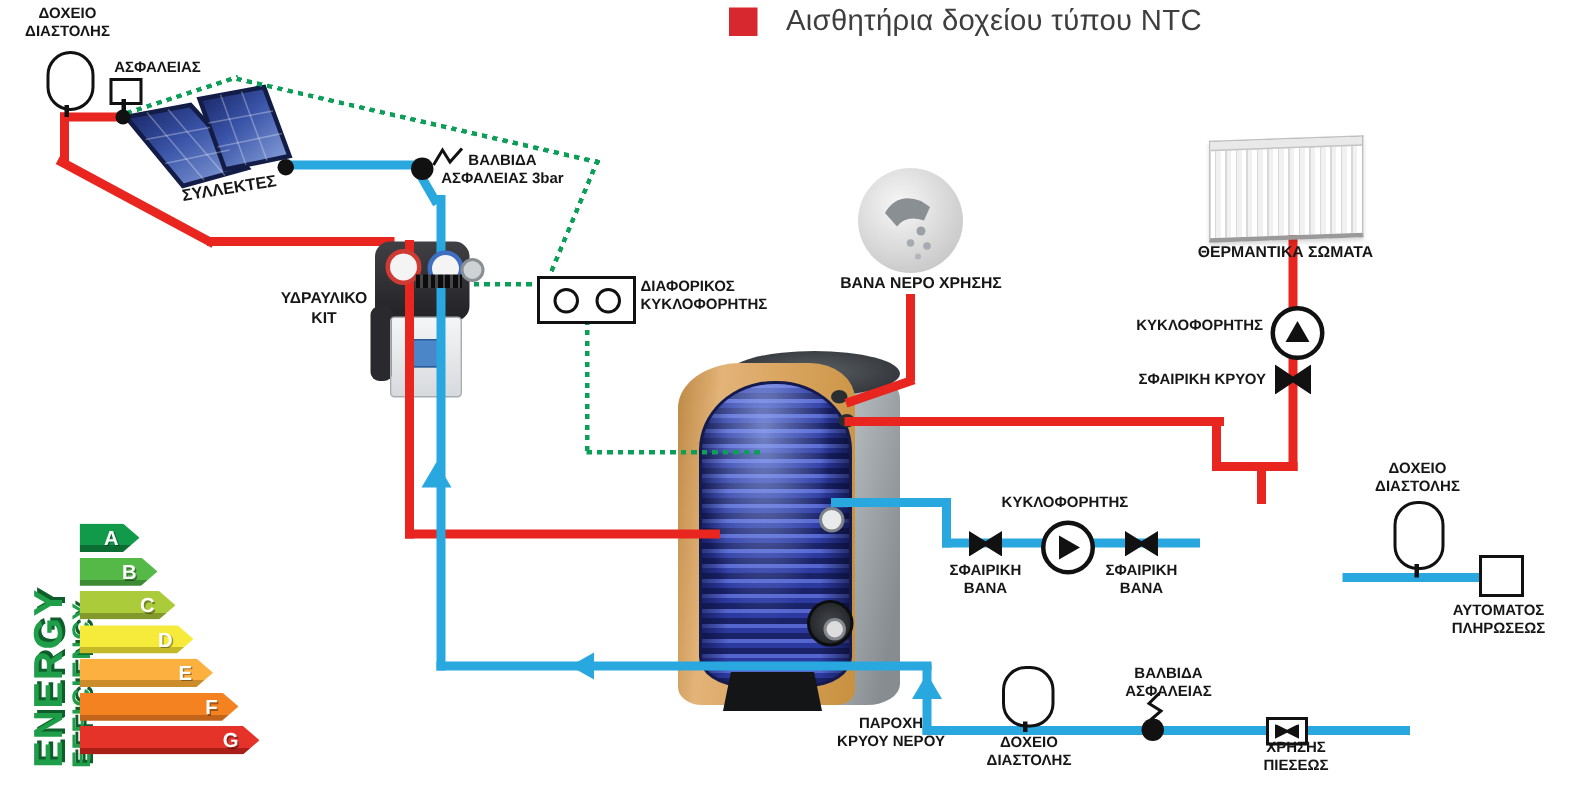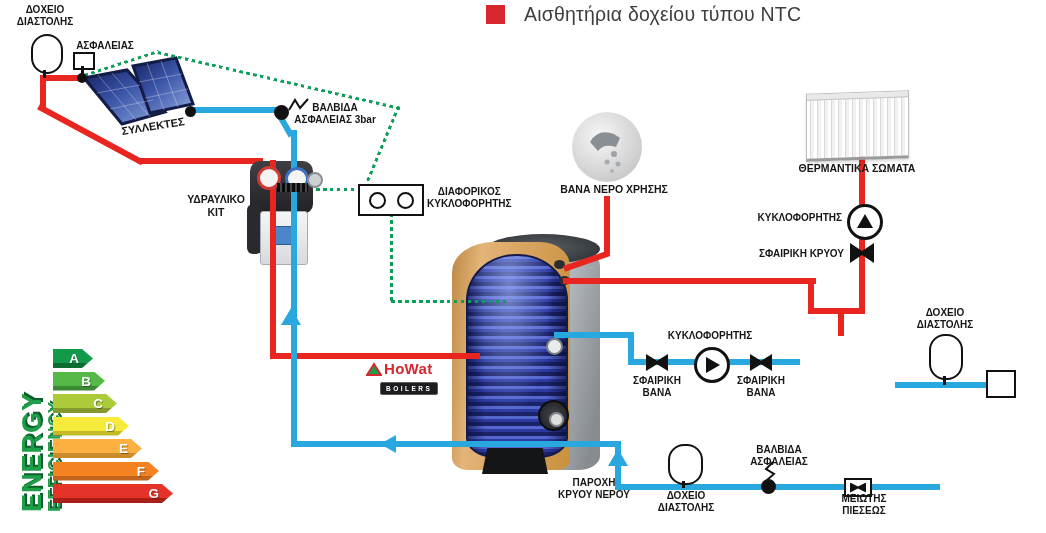--- a/index.html
+++ b/index.html
@@ -12,21 +12,21 @@
   .pb{background:var(--cold-pipe,#29a8e0);}
   .h{height:6px;}
   .v{width:6px;}
   .diag{height:6px;transform-origin:0 0;}
   
   .gd{position:absolute;height:3px;background:repeating-linear-gradient(90deg,var(--sensor-wire,#0c9f57) 0 3.5px,transparent 3.5px 7px);transform-origin:0 0;}
   .gdv{position:absolute;width:3px;background:repeating-linear-gradient(180deg,var(--sensor-wire,#0c9f57) 0 3.5px,transparent 3.5px 7px);}
   
   .lbl{position:absolute;font-weight:bold;font-size:10px;line-height:1.2;color:#161616;
        text-align:center;white-space:nowrap;}
-  .lbl.left{text-align:center;} .lbl.right{text-align:right;}
+  .lbl.left{text-align:left;} .lbl.right{text-align:right;}
   
   .dot{position:absolute;background:#111;border-radius:50%;}
   .capsule{position:absolute;background:#fff;border:2.5px solid #111;border-radius:16px;}
   .sqbox{position:absolute;background:#fff;border:2.5px solid #111;}
   .bowtie{position:absolute;background:#111;
           clip-path:polygon(0 0,50% 40%,100% 0,100% 100%,50% 60%,0 100%);}
   .pumpc{position:absolute;background:#fff;border:3px solid #111;border-radius:50%;}
   .tri-up{position:absolute;width:0;height:0;border-left:8px solid transparent;border-right:8px solid transparent;border-bottom:14px solid #111;}
   .tri-right{position:absolute;width:0;height:0;border-top:8px solid transparent;border-bottom:8px solid transparent;border-left:14px solid #111;}
   .arrow-up{position:absolute;width:0;height:0;border-left:10px solid transparent;border-right:10px solid transparent;border-bottom:17px solid var(--cold-pipe,#29a8e0);}
@@ -99,29 +99,20 @@
     <div class="abs" style="left:0;top:8px;width:118px;height:228px;border-radius:42px 30px 12px 16px / 30px 24px 10px 12px;background:linear-gradient(95deg,#c08c49 2%,#e3b478 22%,#d8a35e 55%,#c8913f 100%);"></div>
     <div class="abs" style="left:14px;top:20px;width:98px;height:200px;border:2px solid #141a4e;border-radius:50px 50px 30px 30px / 46px 46px 20px 20px;background:radial-gradient(ellipse at 42% 16%,rgba(160,180,245,.65) 0%,rgba(160,180,245,0) 55%),linear-gradient(90deg,rgba(8,12,55,.55) 0%,rgba(8,12,55,0) 18%,rgba(8,12,55,0) 80%,rgba(4,7,38,.6) 100%),repeating-linear-gradient(180deg,#5566cf 0 3px,#2c3aa0 3px 6px,#1a2268 6px 10px);"></div>
     <div class="abs" style="left:30px;top:214px;width:66px;height:26px;background:#141517;clip-path:polygon(8% 0,92% 0,100% 100%,0 100%);"></div>
     <div class="abs" style="left:86px;top:166px;width:27px;height:27px;border-radius:50%;border:2px solid #0c0d0e;background:radial-gradient(circle,#45484d,#191b1e);"></div>
     <div class="abs" style="left:94px;top:104px;width:13px;height:13px;border-radius:50%;background:#e9eaeb;border:2px solid #7e8387;"></div>
     <div class="abs" style="left:97px;top:178px;width:11px;height:11px;border-radius:50%;background:#dddddd;border:2px solid #85898d;"></div>
     <div class="abs" style="left:102px;top:26px;width:11px;height:9px;border-radius:50%;background:#2b2e31;"></div>
     <div class="abs" style="left:107px;top:42px;width:11px;height:9px;border-radius:50%;background:#2b2e31;"></div>
   </div>
 
-  <div class="abs" style="left:366px;top:360px;width:80px;">
-    <div style="display:flex;align-items:flex-end;gap:2px;">
-      <svg width="16" height="15">
-          <polygon points="8,2 15,13 1,13" fill="#1d9e46" stroke="#d7282f" stroke-width="2"></polygon>
-        </svg>
-      <span style="color:#d7282f;font-weight:bold;font-size:15px;letter-spacing:.3px;">HoWat</span>
-    </div>
-    <div style="margin:1px 0 0 14px;background:#1d1d1f;color:#fff;font-weight:bold;font-size:6.5px;letter-spacing:2.5px;padding:2px 5px;border-radius:2px;border:1px solid #5a5a5a;display:inline-block;">BOILERS</div>
-  </div>
 
   <div class="pipe pr h" style="left:40px;top:75px;width:46px;"></div>
   <div class="pipe pr v" style="left:40px;top:75px;height:34px;"></div>
   <div class="pipe pr diag" style="left:40px;top:104px;width:118px;transform:rotate(28.3deg);"></div>
   <div class="pipe pr v" style="left:270px;top:160px;height:199px;"></div>
   <div class="pipe pr h" style="left:270px;top:353px;width:210px;"></div>
 
   <div class="pipe pr v" style="left:604px;top:196px;height:58px;"></div>
   <div class="pipe pr diag" style="left:563px;top:266px;width:48px;transform:rotate(-19deg);"></div>
 
@@ -230,20 +221,24 @@
   </div>
 
 
   <div class="lbl" style="left:905px;top:307px;width:80px;">
     <div>ΔΟΧΕΙΟ</div>
     <div>ΔΙΑΣΤΟΛΗΣ</div>
   </div>
   <div class="capsule" style="left:929px;top:334px;width:30px;height:42px;"></div>
   <div class="abs" style="left:943px;top:376px;width:3px;height:9px;background:#111;"></div>
   <div class="sqbox" style="left:986px;top:370px;width:26px;height:24px;"></div>
+  <div class="lbl" style="left:952px;top:402px;width:94px;">
+    <div>ΑΥΤΟΜΑΤΟΣ</div>
+    <div>ΠΛΗΡΩΣΕΩΣ</div>
+  </div>
 
   <div class="lbl" style="left:545px;top:477px;width:98px;">
     <div>ΠΑΡΟΧΗ</div>
     <div>ΚΡΥΟΥ ΝΕΡΟΥ</div>
   </div>
   <div class="capsule" style="left:668px;top:444px;width:31px;height:37px;"></div>
   <div class="abs" style="left:682px;top:481px;width:3px;height:7px;background:#111;"></div>
   <div class="lbl" style="left:644px;top:490px;width:84px;">
     <div>ΔΟΧΕΙΟ</div>
     <div>ΔΙΑΣΤΟΛΗΣ</div>
@@ -253,21 +248,21 @@
     <div>ΑΣΦΑΛΕΙΑΣ</div>
   </div>
   <svg class="abs" style="left:763px;top:460px;" width="16" height="22">
       <polyline points="4,20 11,14 3,9 10,2" stroke="#111" stroke-width="2" fill="none"></polyline>
     </svg>
   <div class="dot" style="left:761px;top:479px;width:15px;height:15px;"></div>
   <div class="sqbox" style="left:844px;top:478px;width:24px;height:15px;border-width:2px;">
     <div class="bowtie" style="left:4px;top:2.5px;width:16px;height:10px;"></div>
   </div>
   <div class="lbl" style="left:820px;top:493px;width:88px;">
-    <div>ΜΕΙΩΤΗΣ</div>
+    <div>ΧΡΗΣΗΣ</div>
     <div>ΠΙΕΣΕΩΣ</div>
   </div>
 
   <div class="eword" style="left:17px;top:352px;height:160px;font-size:27px;">ENERGY</div>
   <div class="eword" style="left:45px;top:352px;height:160px;font-size:17px;">EFFICIENCY</div>
   <div class="abs" style="left:53px;top:349px;width:140px;">
     <div class="grade" style="width: 40px; background: linear-gradient(rgb(18, 154, 75) 0px, rgb(18, 154, 75) 76%, rgb(12, 109, 51) 76%, rgb(12, 109, 51) 100%);">
         <span>A</span>
       </div>
     <div class="grade" style="width: 52px; background: linear-gradient(rgb(85, 185, 72) 0px, rgb(85, 185, 72) 76%, rgb(61, 138, 52) 76%, rgb(61, 138, 52) 100%);">

